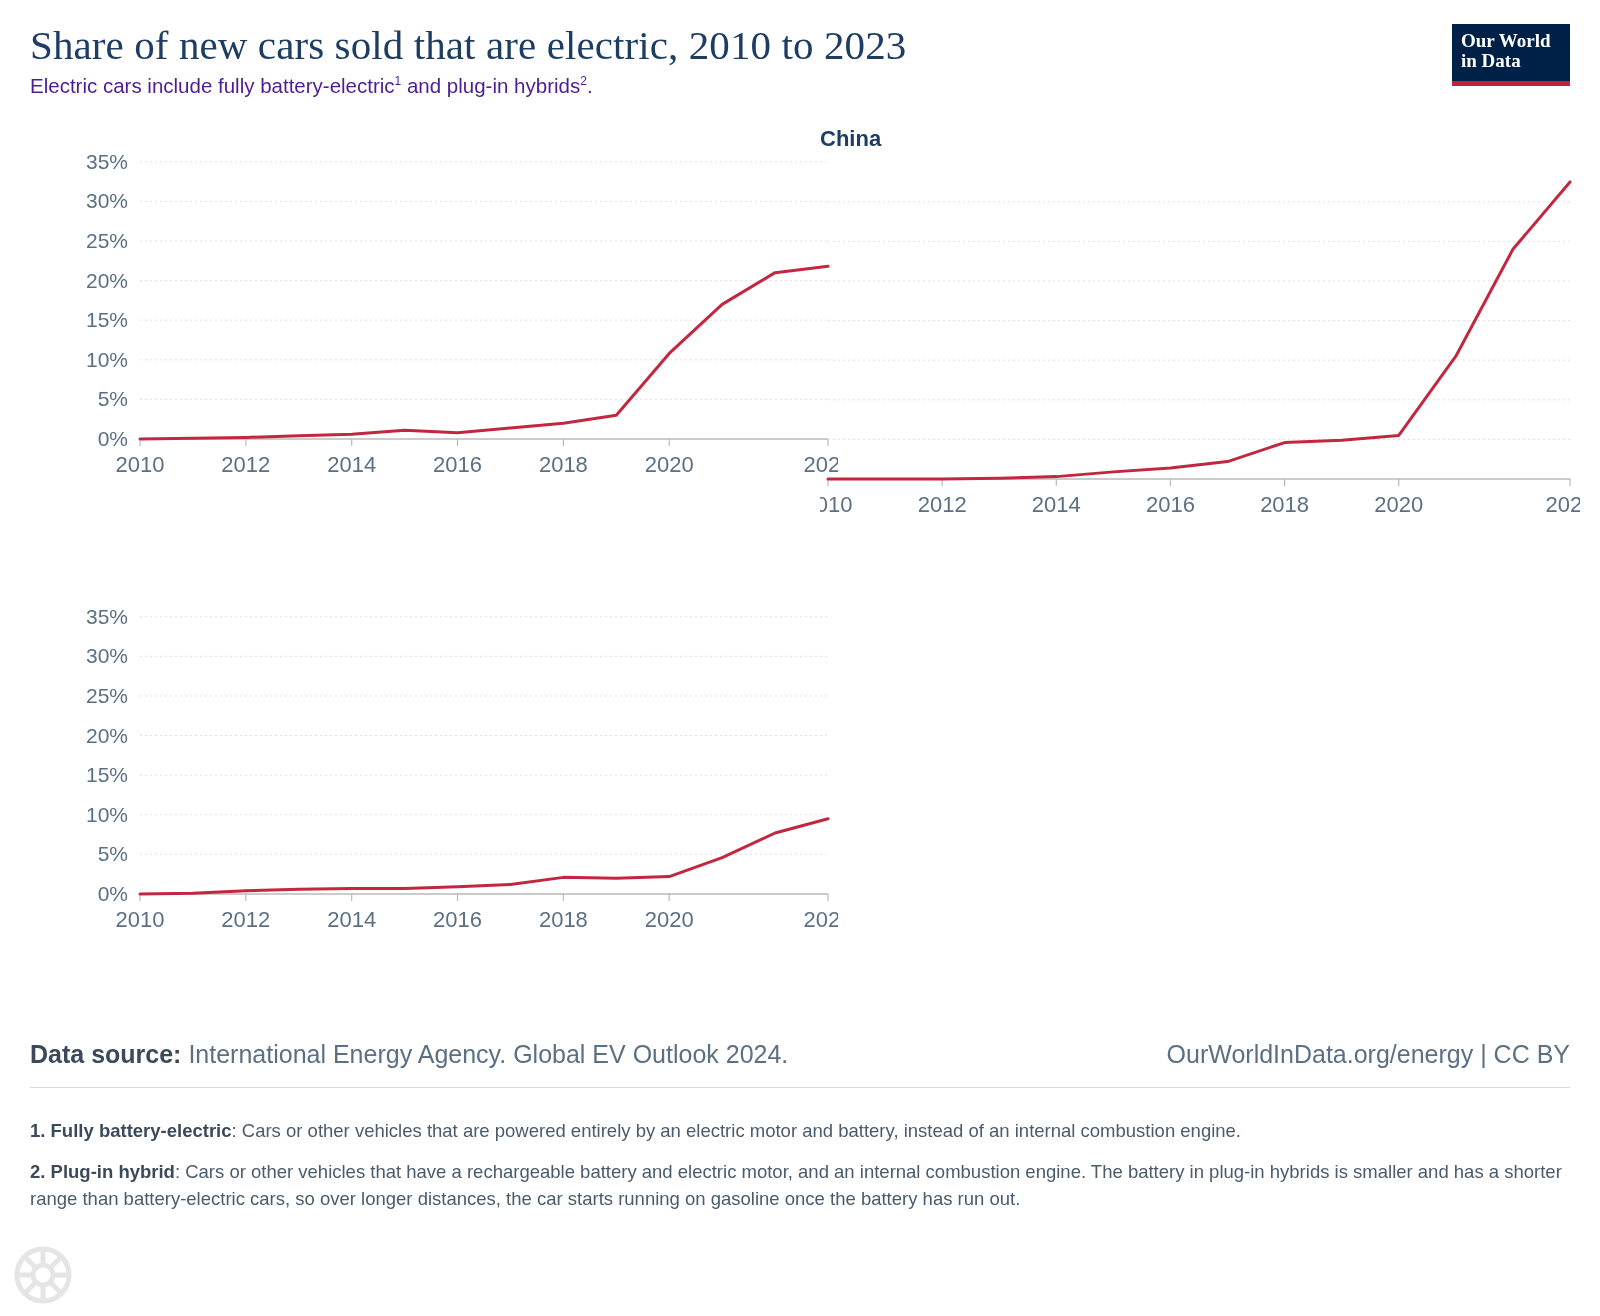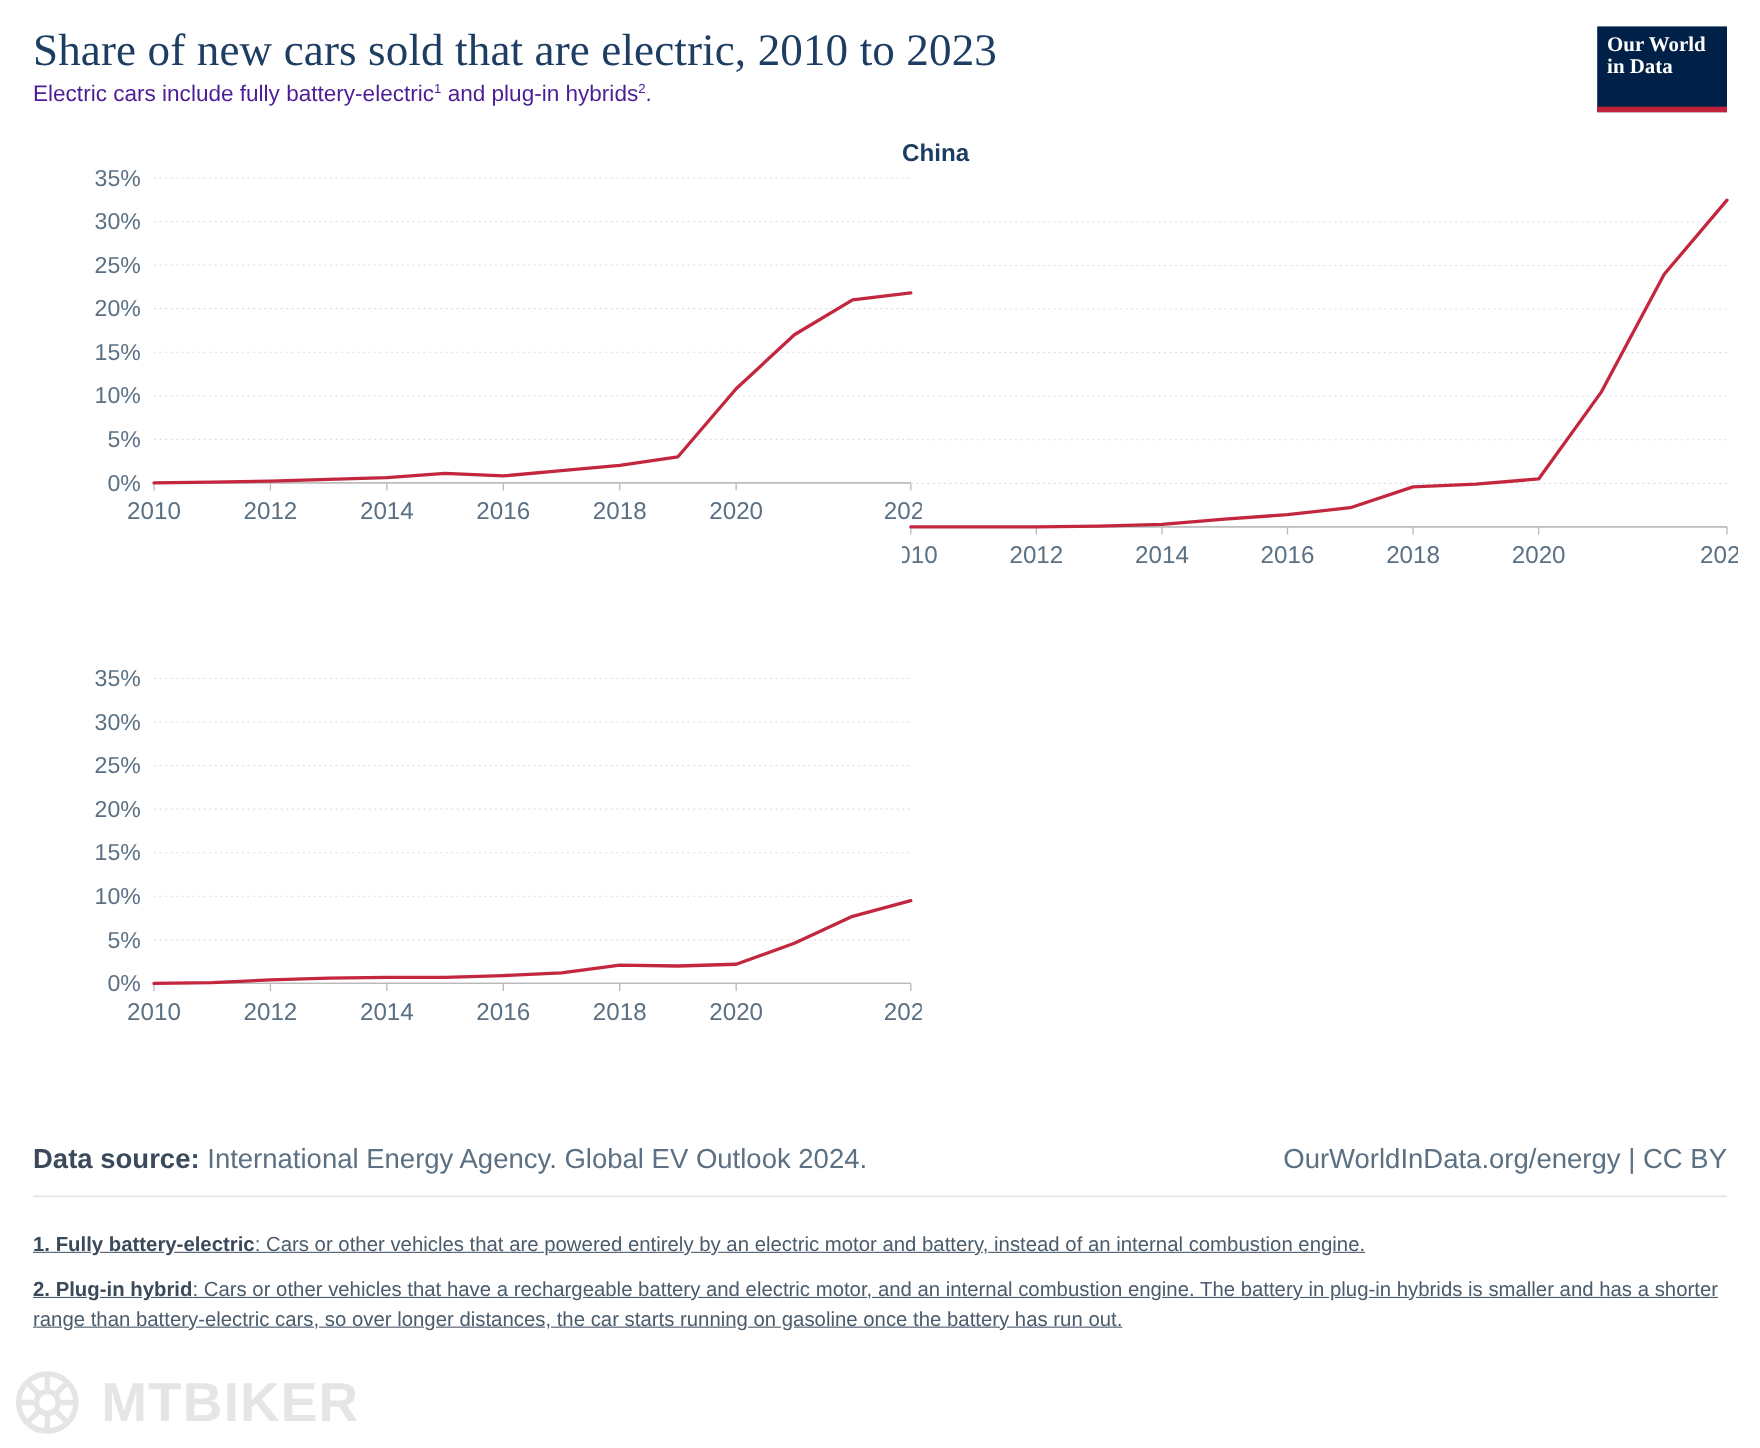--- a/index.html
+++ b/index.html
@@ -41,21 +41,21 @@
     margin: 0;
     line-height: 1.3;
     font-weight: 400;
   }
   .subtitle sup { font-size: 12px; }
   .owid-logo {
     position: absolute;
     right: 0;
     top: 2px;
     width: 118px;
-    height: 78px;
+    height: 62px;
     background: #002147;
     color: #ffffff;
     font-family: "Liberation Serif", serif;
     font-weight: bold;
     font-size: 19px;
     line-height: 1.07;
     padding: 7px 9px 0 9px;
     box-sizing: border-box;
     border-bottom: 5px solid #c0223b;
   }
@@ -97,21 +97,21 @@
   .footer-right { color: #5b7083; }
   .notes {
     position: absolute;
     left: 30px;
     right: 30px;
     top: 1118px;
     font-size: 18.5px;
     color: #4a5b6b;
     line-height: 1.45;
   }
-  .note { margin-bottom: 14px; text-decoration: underline; }
+  .note { margin-bottom: 14px; }
   .note b { color: #3b4a5a; }
   
   .watermark {
     position: absolute;
     left: 8px;
     bottom: 6px;
     display: flex;
     align-items: center;
     gap: 14px;
     opacity: 0.22;
@@ -273,16 +273,15 @@
         <line x1="35" y1="9" x2="35" y2="25"></line>
         <line x1="35" y1="45" x2="35" y2="61"></line>
         <line x1="9" y1="35" x2="25" y2="35"></line>
         <line x1="45" y1="35" x2="61" y2="35"></line>
         <line x1="16" y1="16" x2="28" y2="28"></line>
         <line x1="42" y1="42" x2="54" y2="54"></line>
         <line x1="54" y1="16" x2="42" y2="28"></line>
         <line x1="28" y1="42" x2="16" y2="54"></line>
       </g>
     </svg>
-    <span class="wm-text">MTBIKER</span>
   </div>
 
 </div>
 
 </body></html>

